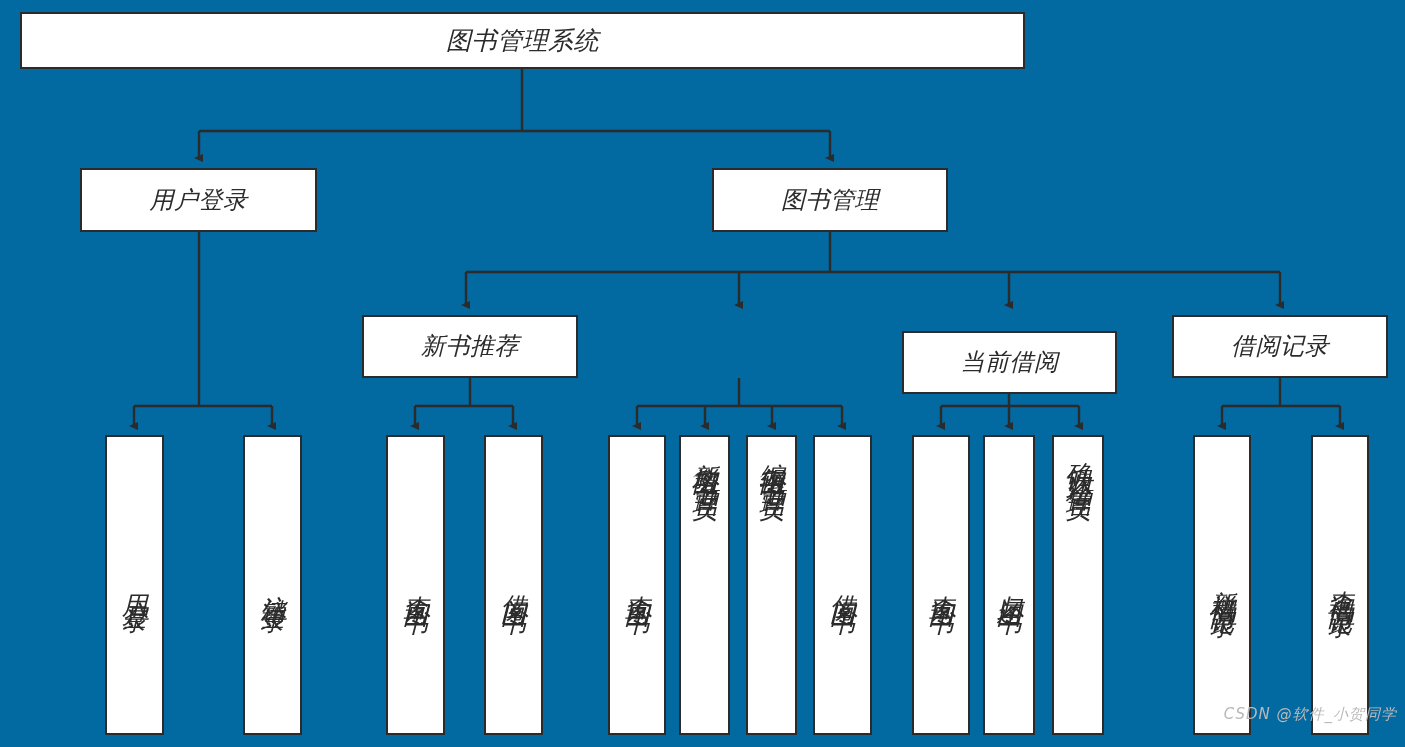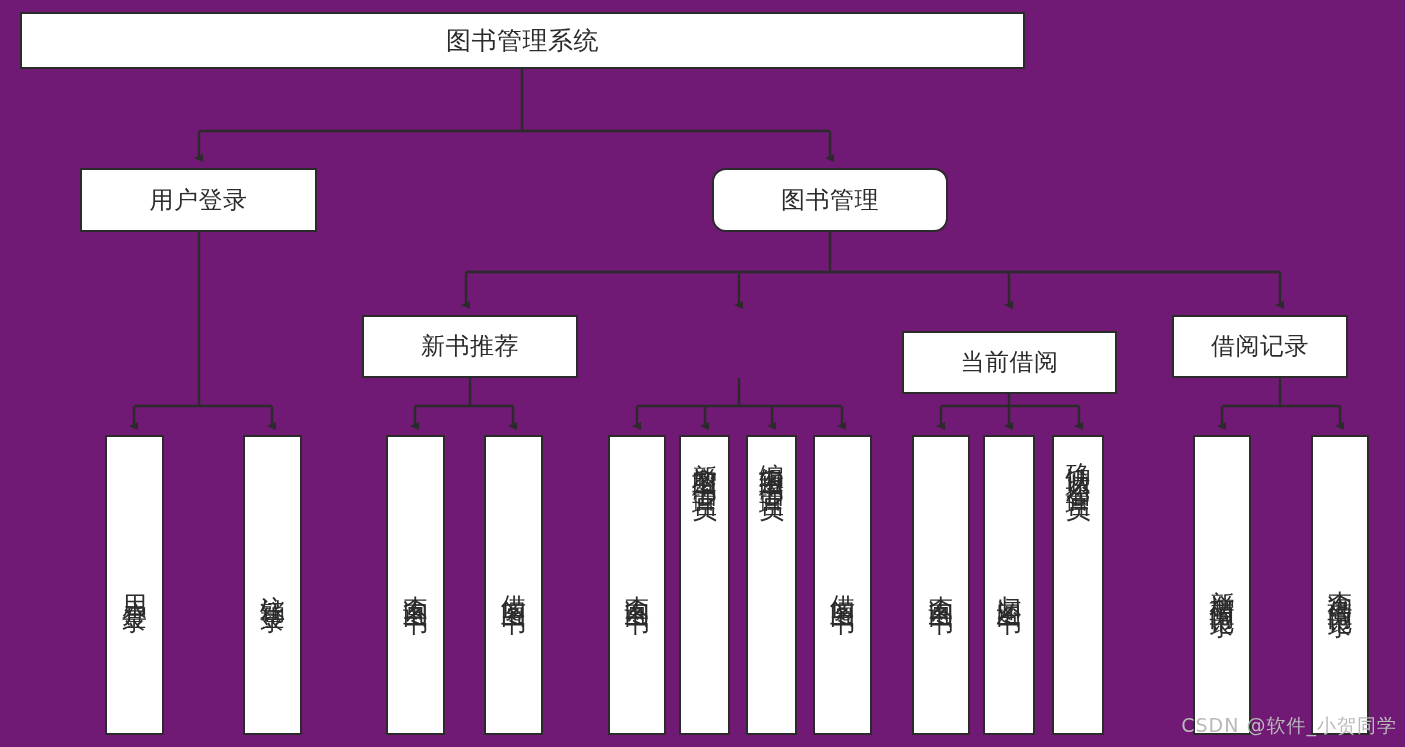--- a/index.html
+++ b/index.html
@@ -8,22 +8,23 @@
     padding: 0;
     background: #ffffff;
   }
   body {
     font-family: "DejaVu Sans", "Liberation Sans", sans-serif;
   }
   #diagram-root {
     position: relative;
     width: 1405px;
     height: 747px;
-    background: #701a75;
+    background: #0369a1;
     overflow: hidden;
+    font-style: italic;
   }
   svg#edges {
     position: absolute;
     left: 0;
     top: 0;
     width: 1405px;
     height: 747px;
     pointer-events: none;
   }
   .node {
@@ -63,22 +64,22 @@
     line-height: 1;
     -webkit-text-orientation: upright;
   }
   .node.vert.center-text {
     align-items: center;
     padding-top: 0;
   }
   .watermark {
     position: absolute;
     right: 8px;
-    bottom: 8px;
-    font-size: 19px;
+    bottom: 23px;
+    font-size: 15px;
     color: #b9b9b9;
     letter-spacing: 1px;
     z-index: 3;
     white-space: nowrap;
   }
 </style>
 </head>
 <body>
 
 <div id="diagram-root">
@@ -133,31 +134,31 @@
     </g>
   </svg>
 
   <div class="node horiz root" style="left:20px; top:12px; width:1005px; height:57px;">
     <span class="label">图书管理系统</span>
   </div>
 
   <div class="node horiz" style="left:80px; top:168px; width:237px; height:64px;">
     <span class="label">用户登录</span>
   </div>
-  <div class="node horiz" style="left:712px; top:168px; width:236px; height:64px;border-radius:14px;">
+  <div class="node horiz" style="left:712px; top:168px; width:236px; height:64px;">
     <span class="label">图书管理</span>
   </div>
 
   <div class="node horiz" style="left:362px; top:315px; width:216px; height:63px;">
     <span class="label">新书推荐</span>
   </div>
   <div class="node horiz" style="left:902px; top:331px; width:215px; height:63px;">
     <span class="label">当前借阅</span>
   </div>
-  <div class="node horiz" style="left:1172px; top:315px; width:176px; height:63px;">
+  <div class="node horiz" style="left:1172px; top:315px; width:216px; height:63px;">
     <span class="label">借阅记录</span>
   </div>
 
   <div class="node vert center-text" style="left:105px; top:435px; width:59px; height:300px;">
     <span class="label">用户登录</span>
   </div>
   <div class="node vert center-text" style="left:243px; top:435px; width:59px; height:300px;">
     <span class="label">注销登录</span>
   </div>
 

